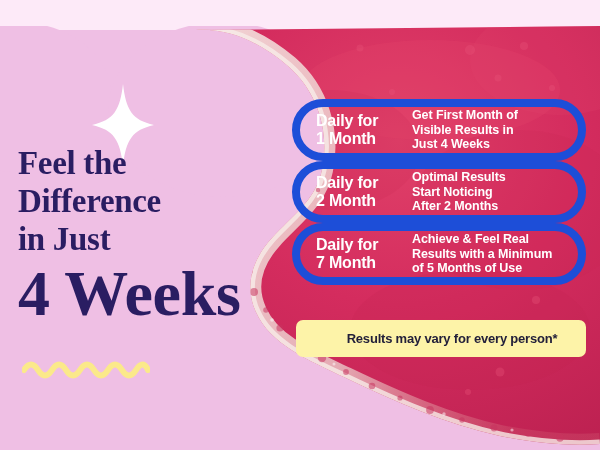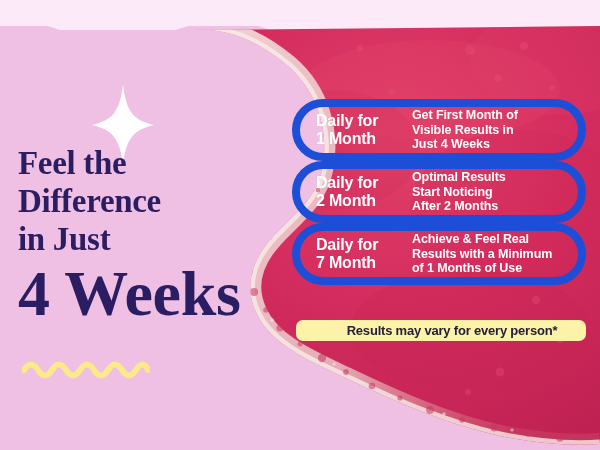--- a/index.html
+++ b/index.html
@@ -115,21 +115,21 @@
     letter-spacing: -0.1px;
     padding-left: 4px;
   }
   .card-desc span { display: block; white-space: nowrap; }
 
   
   .disclaimer {
     position: absolute;
     left: 296px; top: 320px;
     width: 290px;
-    height: 21px;
+    height: 37px;
     box-sizing: border-box;
     background: #fdf3a8;
     border-radius: 7px;
     display: flex;
     align-items: center;
     justify-content: center;
     color: #23203a;
     font-size: 13px;
     font-weight: 700;
     letter-spacing: -0.2px;
@@ -310,21 +310,21 @@
     </div>
 
     <div class="card">
       <div class="card-term">
         <span>Daily for</span>
         <span>7 Month</span>
       </div>
       <div class="card-desc">
         <span>Achieve &amp; Feel Real</span>
         <span>Results with a Minimum</span>
-        <span>of 1 Months of Use</span>
+        <span>of 5 Months of Use</span>
       </div>
     </div>
 
   </div>
 
   <div class="disclaimer">
     <span>Results may vary for every person*</span>
   </div>
 
 </div>

